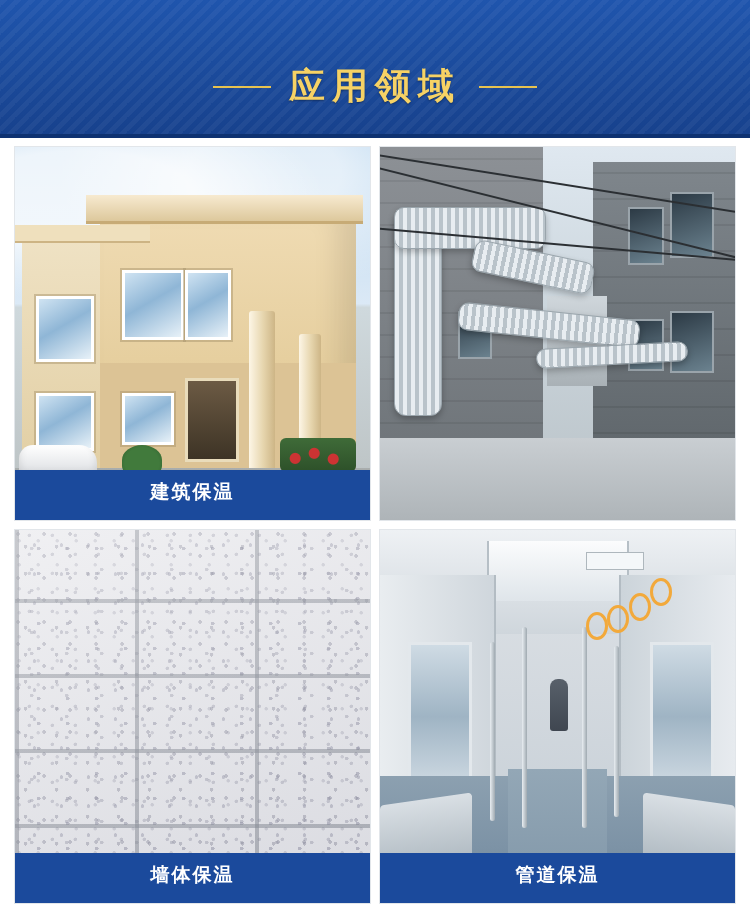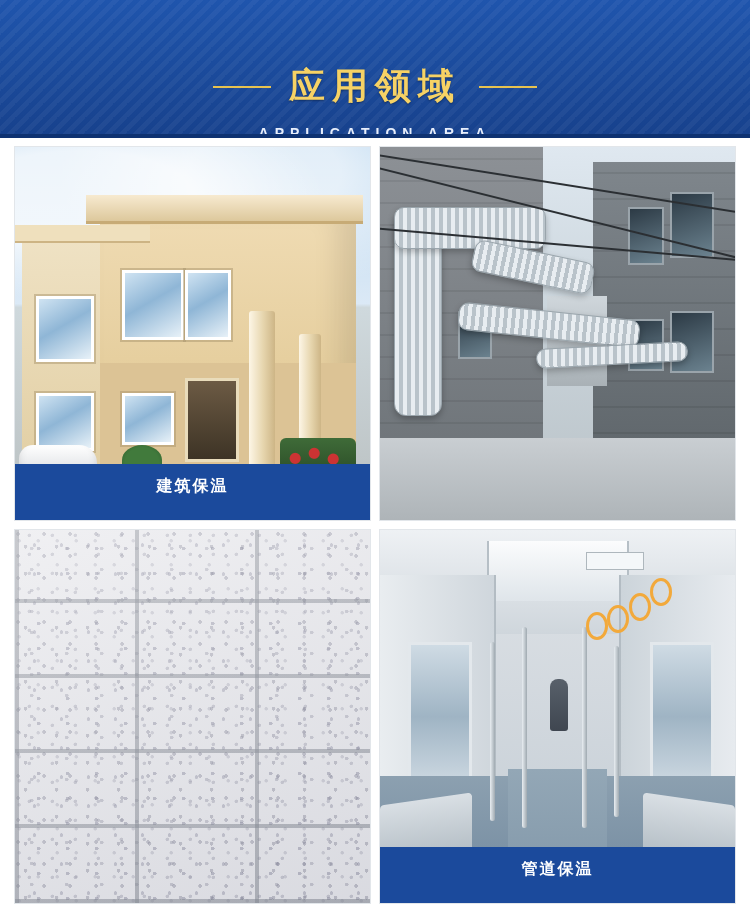--- a/index.html
+++ b/index.html
@@ -98,25 +98,25 @@
     box-sizing: border-box;
   }
   .photo {
     position: absolute;
     inset: 0;
     overflow: hidden;
   }
   .caption {
     position: absolute;
     left: 0; right: 0; bottom: 0;
-    height: 56px;
+    height: 50px;
     line-height: 44px;
     background: #1b4a9c;
     color: #ffffff;
-    font-size: 16px;
+    font-size: 19px;
     font-weight: bold;
     letter-spacing: 2px;
     text-align: center;
   }
 
   
   .villa {
     position: absolute; inset: 0;
     background:
       linear-gradient(180deg, #b9d6ef 0%, #dbe9f6 42%, #cfd9dd 43%, #b9bfc0 100%);
@@ -397,21 +397,20 @@
 
 <div class="page">
 
   <div class="header">
     <div class="header-inner">
       <div class="title-row">
         <span class="title-line"></span>
         <span class="title-cn">应用领域</span>
         <span class="title-line"></span>
       </div>
-      <div class="title-en">APPLICATION AREA</div>
     </div>
   </div>
 
   <div class="grid">
 
     <div class="card">
       <div class="photo">
         <div class="villa">
           <div class="sky-cloud"></div>
           <div class="body2"></div>
@@ -462,20 +461,21 @@
     </div>
 
     <div class="card">
       <div class="photo">
         <div class="tiles">
           <div class="speck"></div>
           <div class="grid-t"></div>
           <div class="shade"></div>
         </div>
       </div>
+      <div class="caption">墙体保温</div>
     </div>
 
     <div class="card">
       <div class="photo">
         <div class="train">
           <div class="ceiling"></div>
           <div class="ceil-strip"></div>
           <div class="wall-l"></div>
           <div class="wall-r"></div>
           <div class="door-l"></div>

